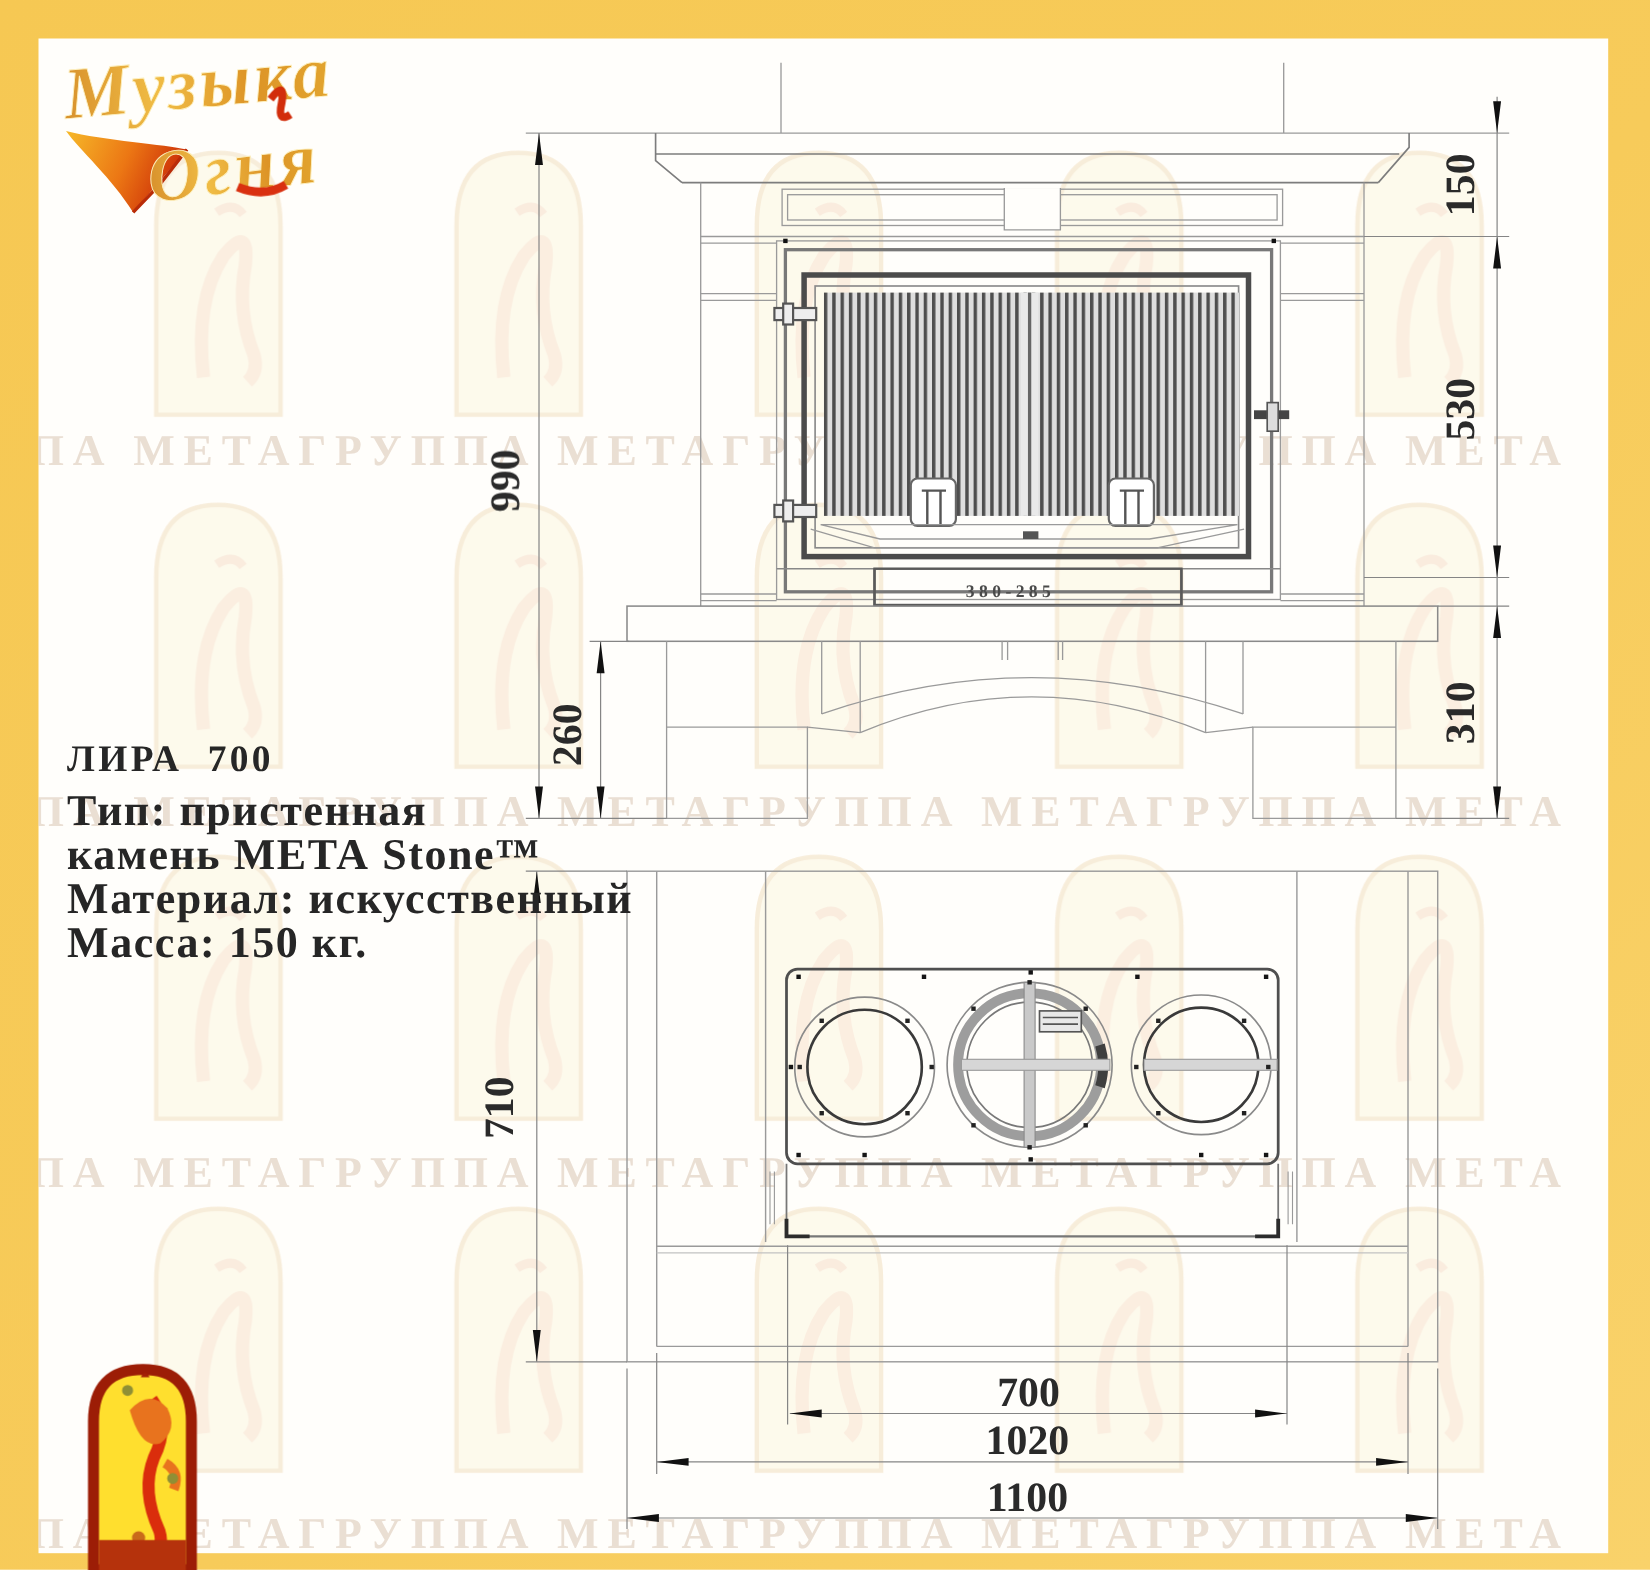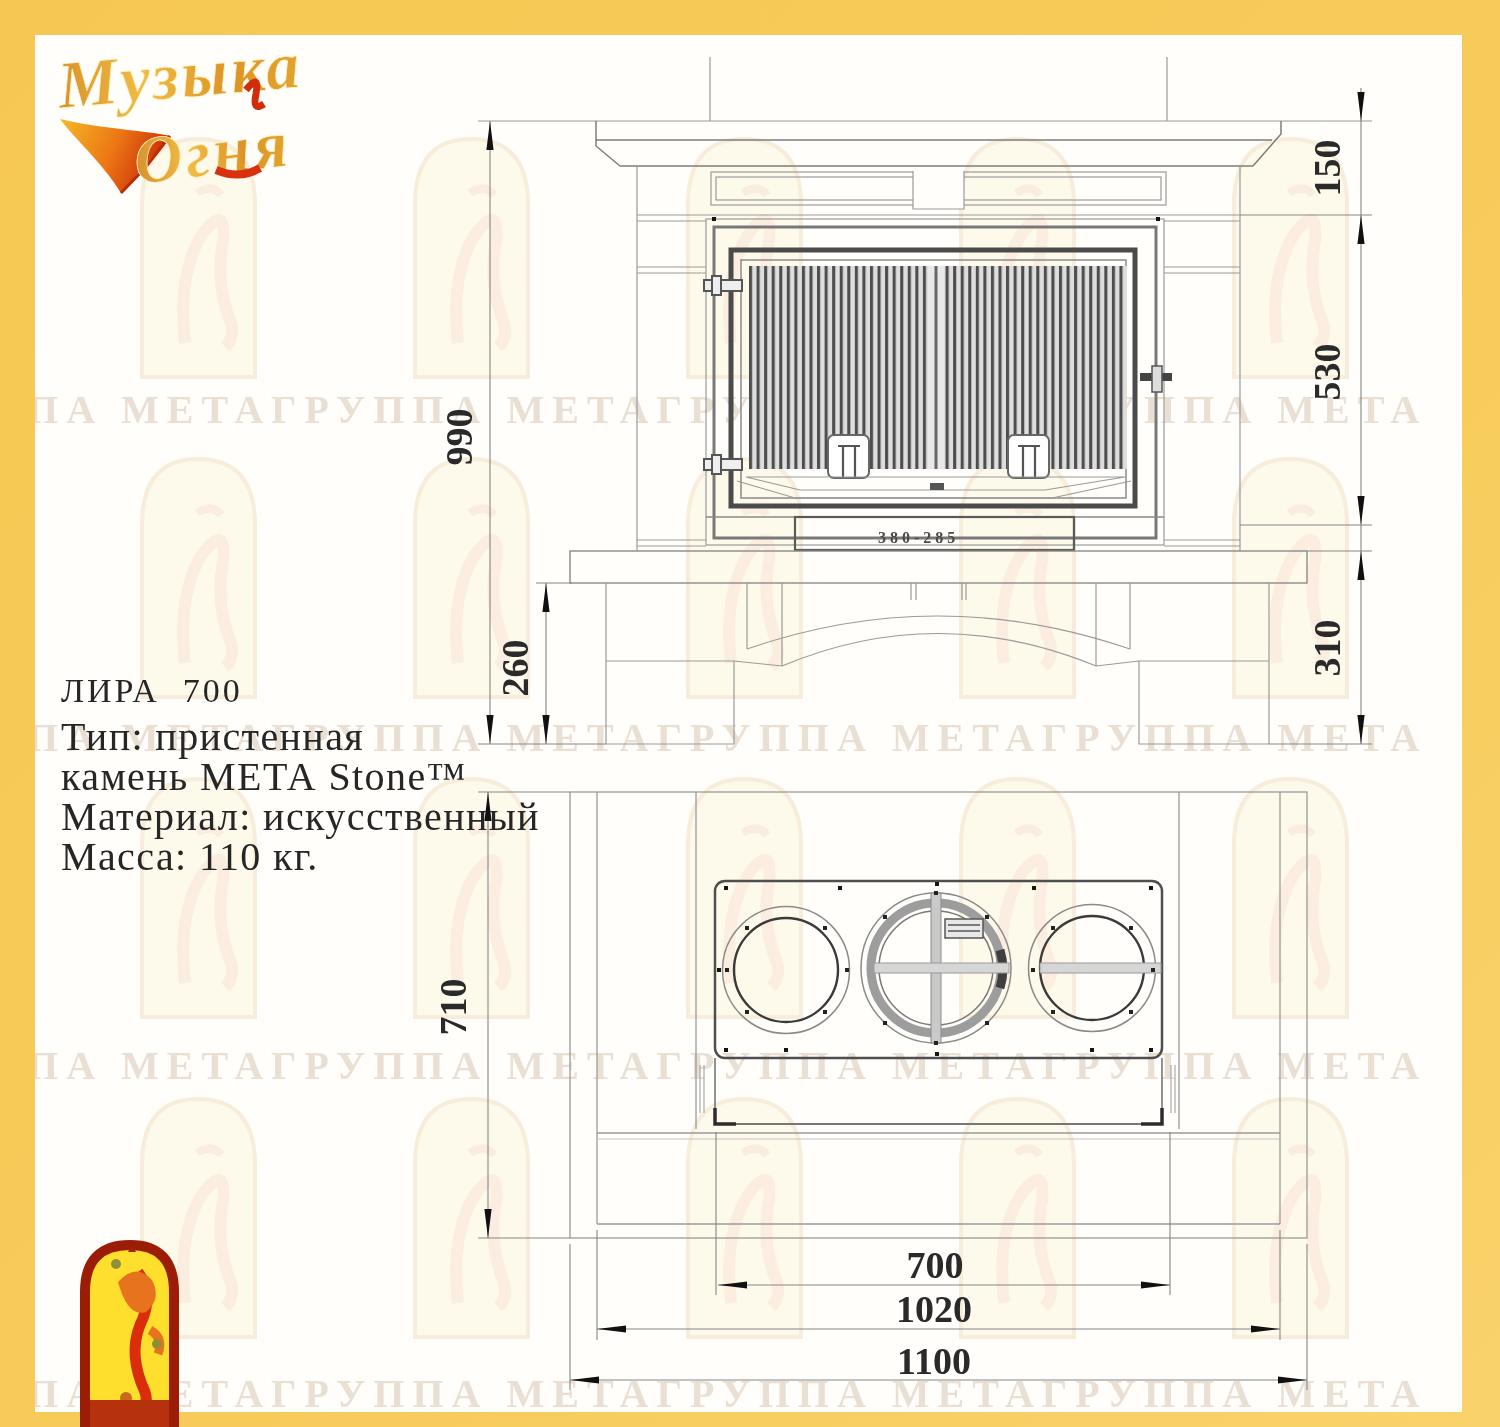--- a/index.html
+++ b/index.html
@@ -1,21 +1,21 @@
 <!DOCTYPE html>
 <html><head>
 <meta charset="utf-8">
 <style>
   html,body{margin:0;padding:0}
   body{width:1500px;height:1427px;position:relative;overflow:hidden;
        background:linear-gradient(135deg,#f6c853 0%,#f7cb5a 55%,#f9d26a 100%);
        font-family:"Liberation Serif",serif;}
   #page{position:absolute;left:35px;top:35px;width:1427px;height:1377px;background:#fffefb;}
   svg{position:absolute;left:0;top:0}
-  #specs{position:absolute;left:61px;top:672px;color:#262626;font-weight:normal;z-index:5}
+  #specs{position:absolute;left:61px;top:672px;color:#262626;font-weight:bold;z-index:5}
   #specs .t1{font-size:34px;letter-spacing:3px;margin-bottom:7px}
   #specs .t{font-size:40px;letter-spacing:1.4px;line-height:40px}
 </style>
 </head>
 <body>
 <div id="page"></div>
 <svg width="1500" height="1427" viewBox="0 0 1500 1427">
 <defs>
   <clipPath id="pg">
         <rect x="35" y="35" width="1427" height="1377"></rect>
@@ -266,14 +266,14 @@
   <circle cx="157" cy="1344" r="5" fill="#8f8f35"></circle>
   <circle cx="126" cy="1398" r="6" fill="#c96a1a"></circle>
   <rect x="90" y="1400" width="79" height="27" fill="#b5320c"></rect>
 </g>
 </svg>
 <div id="specs">
   <div class="t1">ЛИРА&nbsp; 700</div>
   <div class="t">Тип: пристенная</div>
   <div class="t">камень МЕТА Stone™</div>
   <div class="t">Материал: искусственный</div>
-  <div class="t">Масса: 110 кг.</div>
+  <div class="t">Масса: 150 кг.</div>
 </div>
 
 </body></html>

